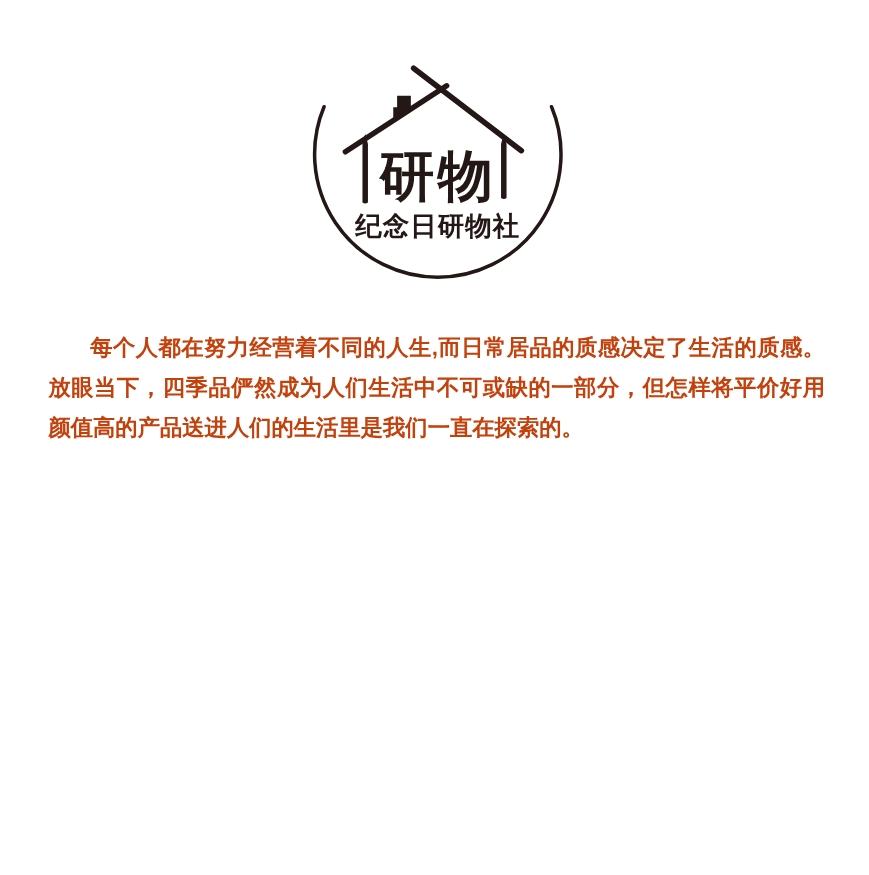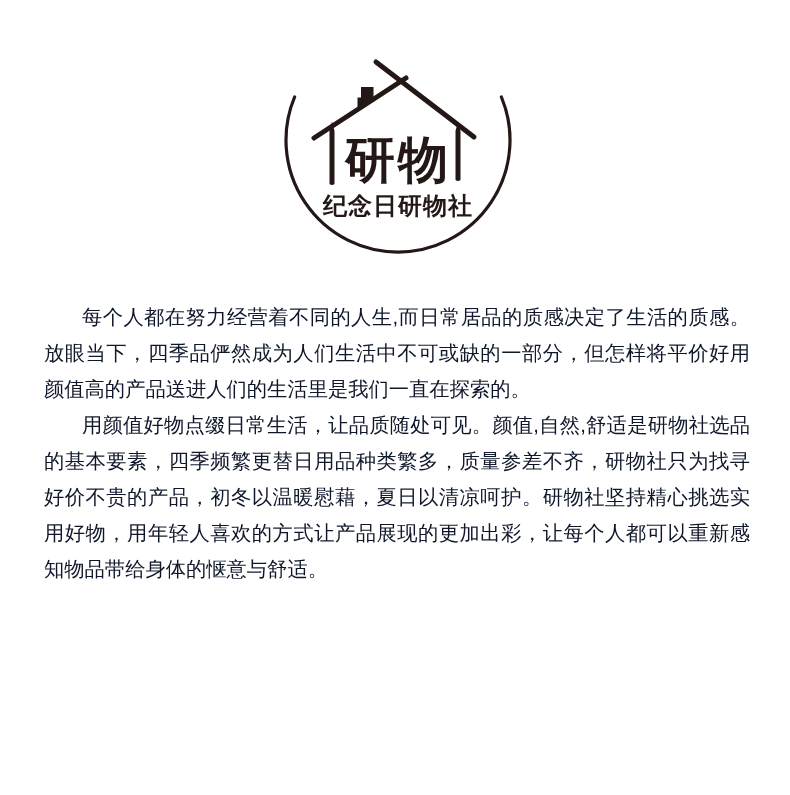--- a/index.html
+++ b/index.html
@@ -49,24 +49,24 @@
     font-family: "Liberation Sans", "DejaVu Sans", sans-serif;
     font-weight: 900;
     font-size: 24px;
     letter-spacing: 1px;
   }
   .intro {
     position: absolute;
     left: 44px;
     top: 299px;
     width: 706px;
-    color: #0f172a;
+    color: #c2410c;
     font-size: 20.3px;
     line-height: 36px;
-    font-weight: 400;
+    font-weight: 700;
     text-align: justify;
     text-justify: inter-ideograph;
   }
   .intro p {
     margin: 0;
     padding: 0;
     text-indent: 38px;
   }
 </style>
 </head>
@@ -87,16 +87,15 @@
       <path class="logo-fill" d="M 329.5 184 L 329.5 131 L 332 121.5 L 334.5 131 L 334.5 184 Q 332 186 329.5 184 Z"></path>
       <path class="logo-fill" d="M 455.5 180 L 455.5 131 L 458 121.5 L 460.5 131 L 460.5 180 Q 458 182 455.5 180 Z"></path>
 
       <text class="brand-text" x="398" y="177" text-anchor="middle">研物</text>
       <text class="subtitle-text" x="398" y="214" text-anchor="middle">纪念日研物社</text>
     </svg>
   </div>
 
   <div class="intro">
     <p>每个人都在努力经营着不同的人生,而日常居品的质感决定了生活的质感。放眼当下，四季品俨然成为人们生活中不可或缺的一部分，但怎样将平价好用颜值高的产品送进人们的生活里是我们一直在探索的。</p>
-    <p>用颜值好物点缀日常生活，让品质随处可见。颜值,自然,舒适是研物社选品的基本要素，四季频繁更替日用品种类繁多，质量参差不齐，研物社只为找寻好价不贵的产品，初冬以温暖慰藉，夏日以清凉呵护。研物社坚持精心挑选实用好物，用年轻人喜欢的方式让产品展现的更加出彩，让每个人都可以重新感知物品带给身体的惬意与舒适。</p>
   </div>
 
 </div>
 
 </body></html>

